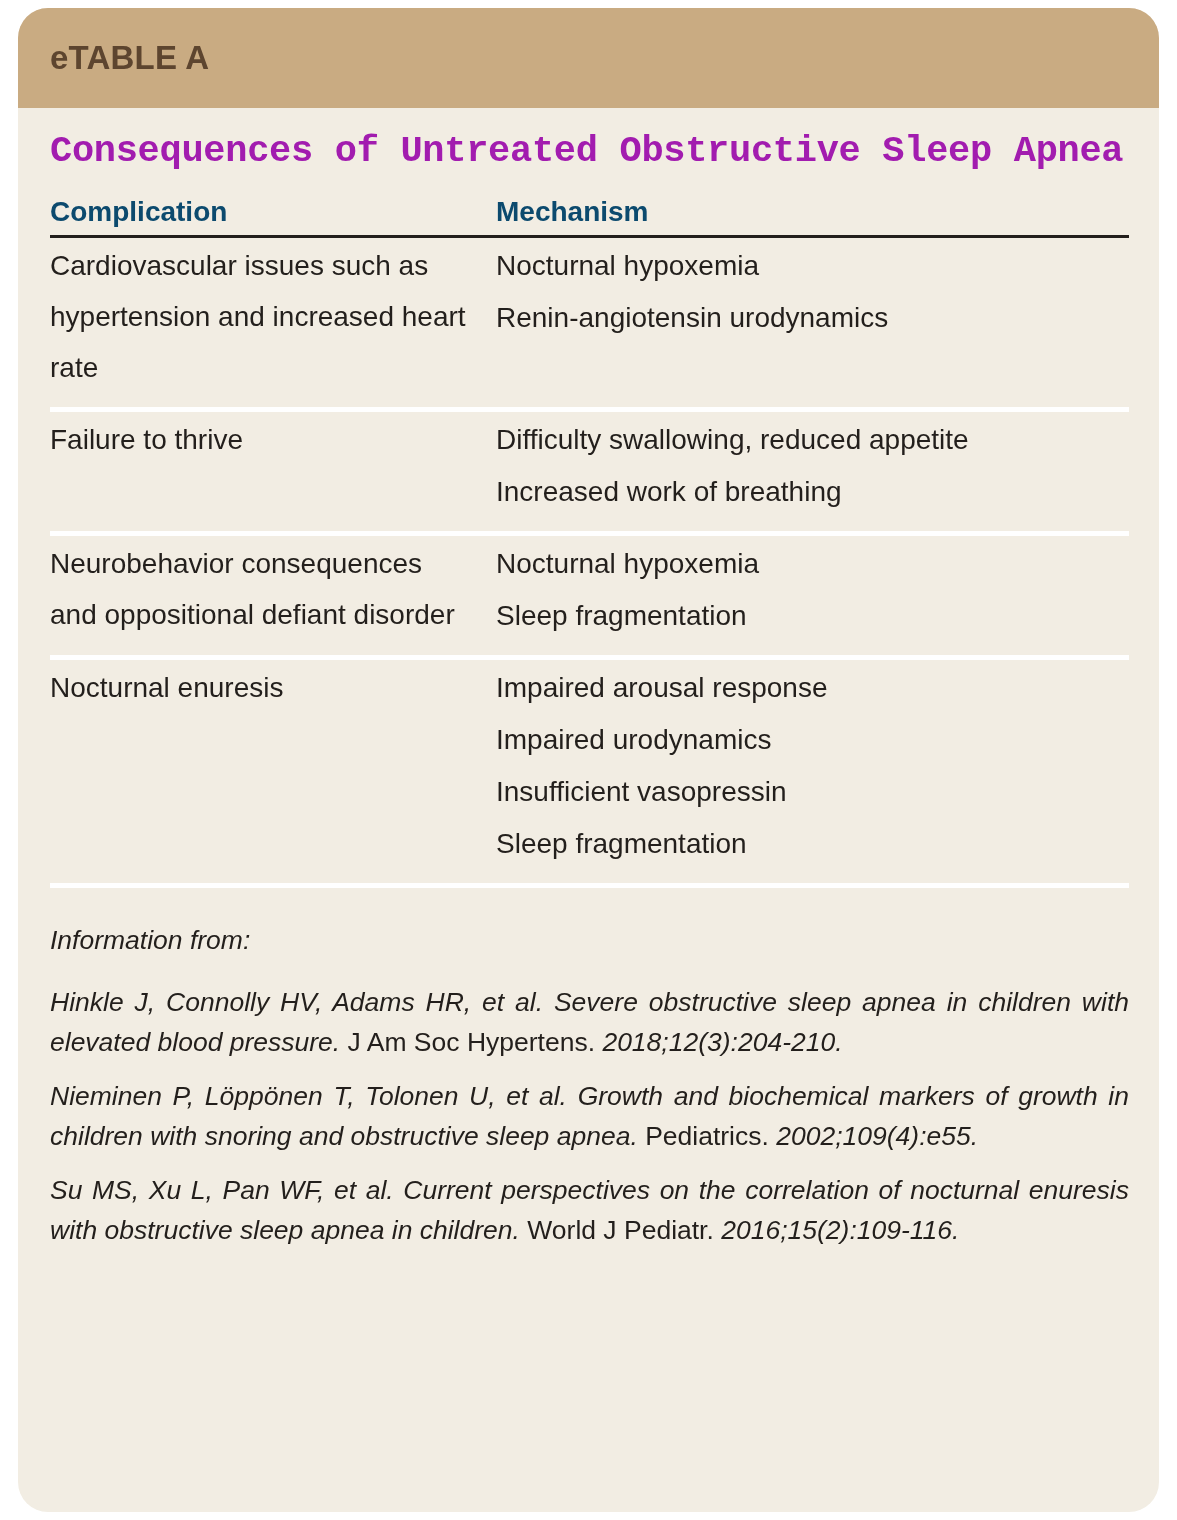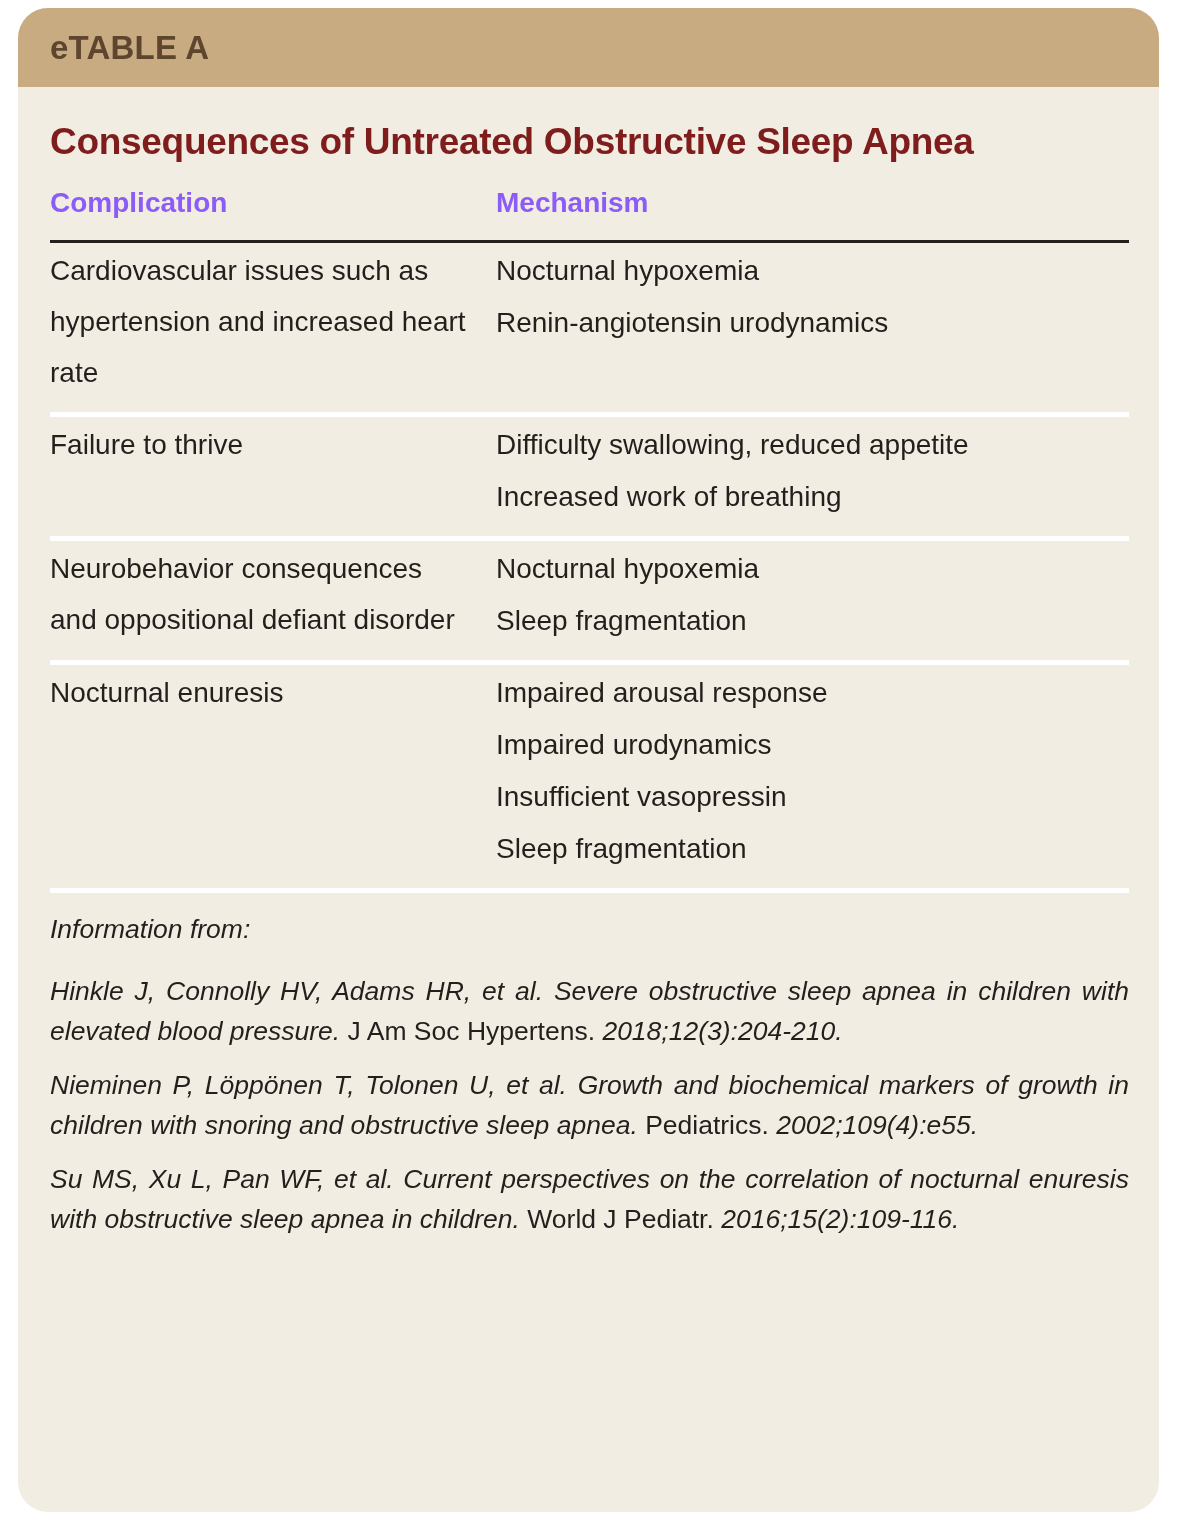--- a/index.html
+++ b/index.html
@@ -21,21 +21,21 @@
     width: 1141px;
     height: 1504px;
     background: #f2ede3;
     border-radius: 30px;
     overflow: hidden;
     box-sizing: border-box;
   }
 
   
   .band {
-    height: 79px;
+    height: 100px;
     background: #c9ab82;
     display: flex;
     align-items: center;
     padding-left: 32px;
     box-sizing: border-box;
   }
   .band-label {
     font-family: "Liberation Sans", sans-serif;
     font-weight: bold;
     font-size: 33px;
@@ -43,42 +43,42 @@
     color: #5d452f;
   }
 
   
   .card-body {
     padding: 0 30px 0 32px;
     box-sizing: border-box;
   }
 
   .table-title {
-    color: #7f1d1d;
-    font-family: Liberation Sans, sans-serif;
+    color: #a21caf;
+    font-family: Liberation Mono, monospace;
     font-weight: bold;
     font-size: 37px;
     letter-spacing: -0.3px;
-    margin-top: 34px;
+    margin-top: 22px;
     white-space: nowrap;
   }
 
   
   .tbl {
     margin-top: 24px;
     display: grid;
     grid-template-columns: 446px 1fr;
   }
 
   .col-head {
     font-family: "Liberation Sans", sans-serif;
     font-weight: bold;
     font-size: 28px;
-    color: #8b5cf6;
-    padding-bottom: 21px;
+    color: #0c4a6e;
+    padding-bottom: 7px;
   }
 
   .head-rule {
     grid-column: 1 / span 2;
     height: 3px;
     background: #231f1c;
     margin-bottom: 0;
   }
 
   .cell {
@@ -97,20 +97,21 @@
 
   .row-rule {
     grid-column: 1 / span 2;
     height: 5px;
     background: #ffffff;
   }
 
   
   .notes {
     padding-top: 16px;
+    margin-top: 16px;
   }
   .note {
     font-family: "Liberation Sans", sans-serif;
     font-style: italic;
     font-size: 26.5px;
     line-height: 40px;
     color: #231f1c;
     text-align: justify;
     margin-bottom: 14px;
   }

